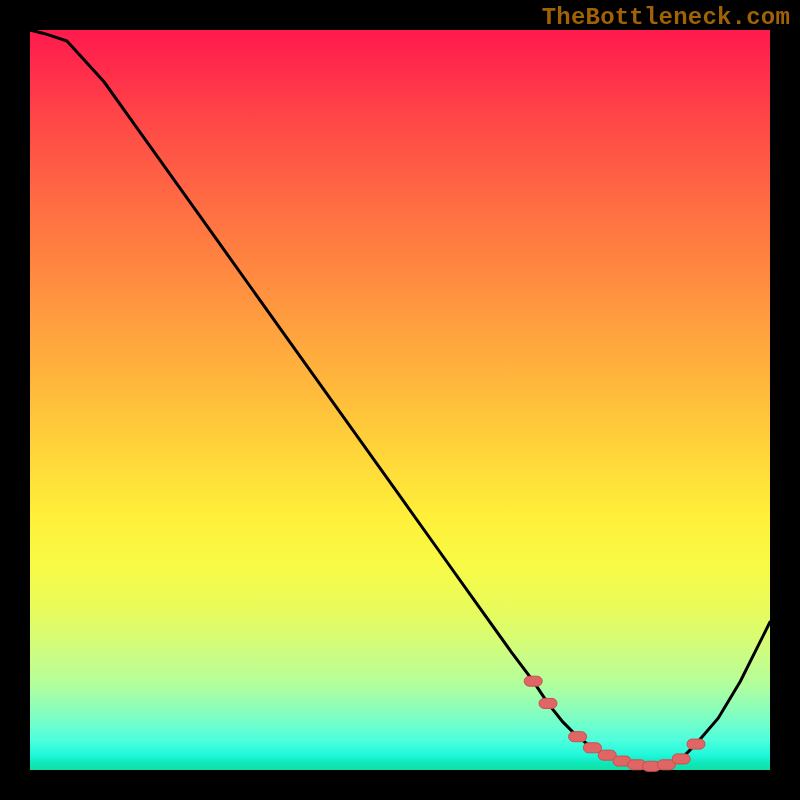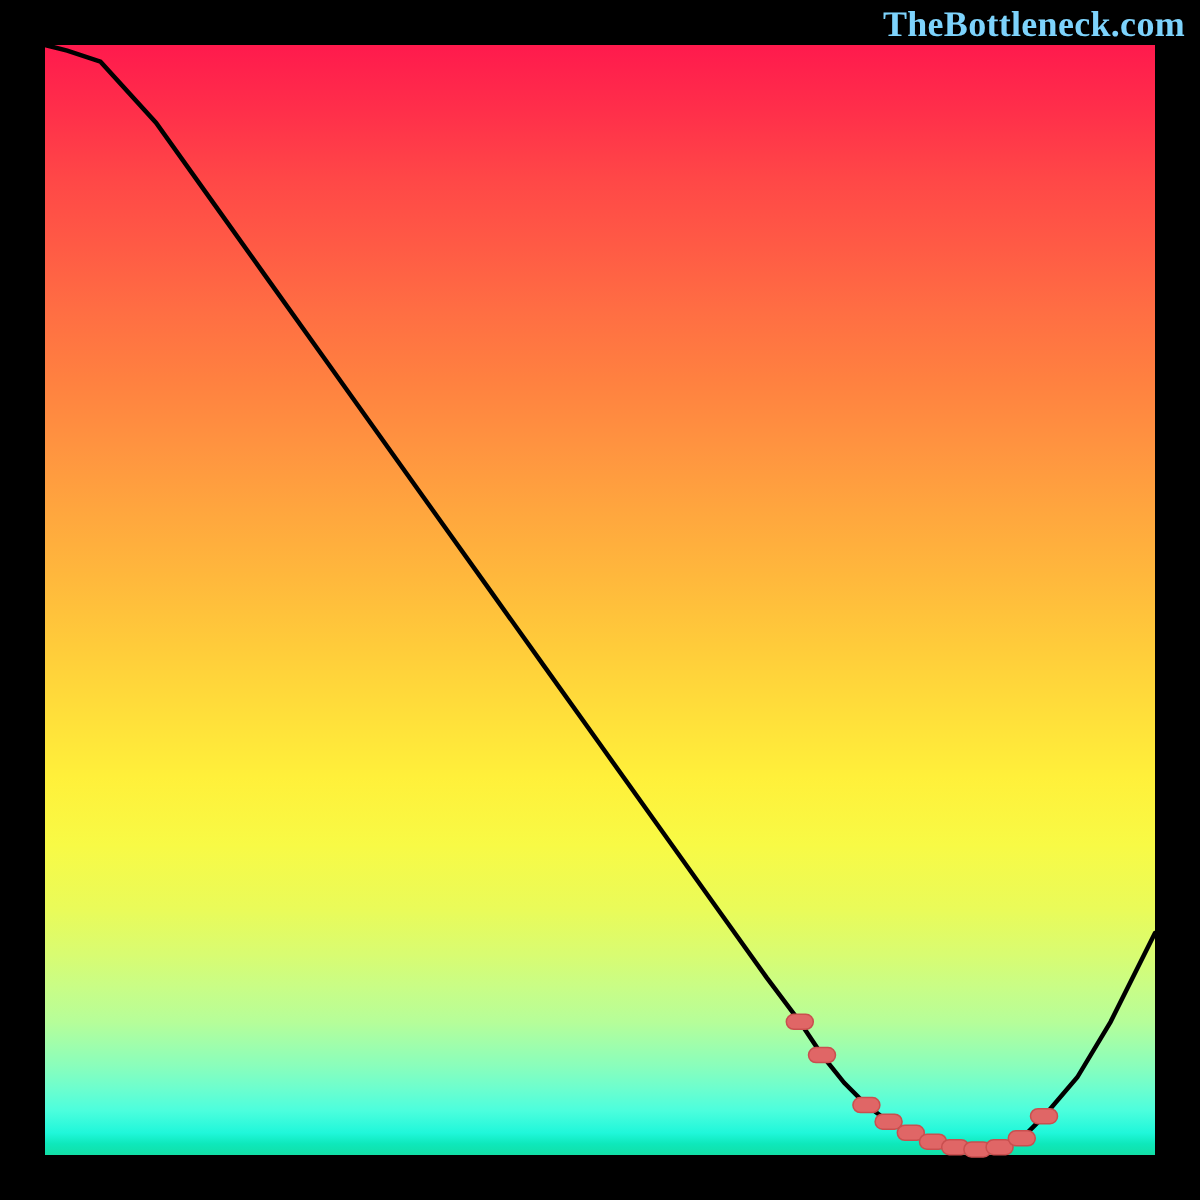--- a/index.html
+++ b/index.html
@@ -53,24 +53,24 @@
     left: 0;
     top: 0;
     width: 740px;
     height: 740px;
     overflow: visible;
   }
   .watermark {
     position: absolute;
     top: 4px;
     right: 10px;
-    font-family: Liberation Serif, serif;
+    font-family: Liberation Mono, monospace;
     font-size: 24px;
     font-weight: bold;
-    color: #7dd3fc;
+    color: #a16207;
     letter-spacing: 0.2px;
   }
 </style>
 </head>
 <body>
 
 <div class="frame">
   <div class="plot">
     <svg class="curve" viewBox="0 0 740 740">
       <path id="curve-path" fill="none" stroke="#000000" stroke-width="3" stroke-linecap="round" d="M0.0 0.0 L14.8 3.7 L37.0 11.1 L74.0 51.8 L111.0 103.6 L148.0 155.4 L185.0 207.2 L222.0 259.0 L259.0 310.8 L296.0 362.6 L333.0 414.4 L370.0 466.2 L407.0 518.0 L444.0 569.8 L481.0 621.6 L503.2 651.2 L518.0 673.4 L532.8 691.9 L547.6 706.7 L562.4 717.8 L577.2 725.2 L592.0 731.1 L606.8 734.8 L621.6 736.3 L636.4 734.8 L651.2 728.9 L666.0 714.1 L688.2 688.2 L710.4 651.2 L740.0 592.0"></path>

